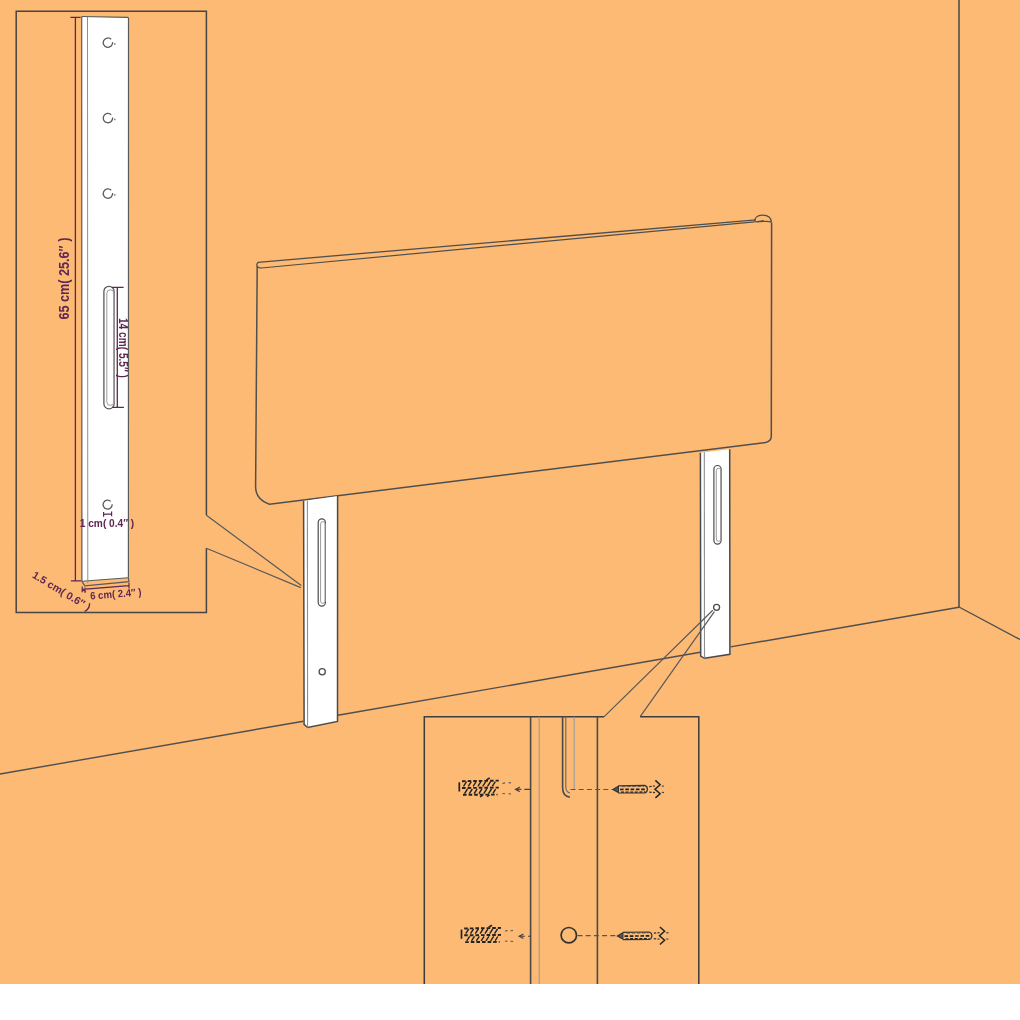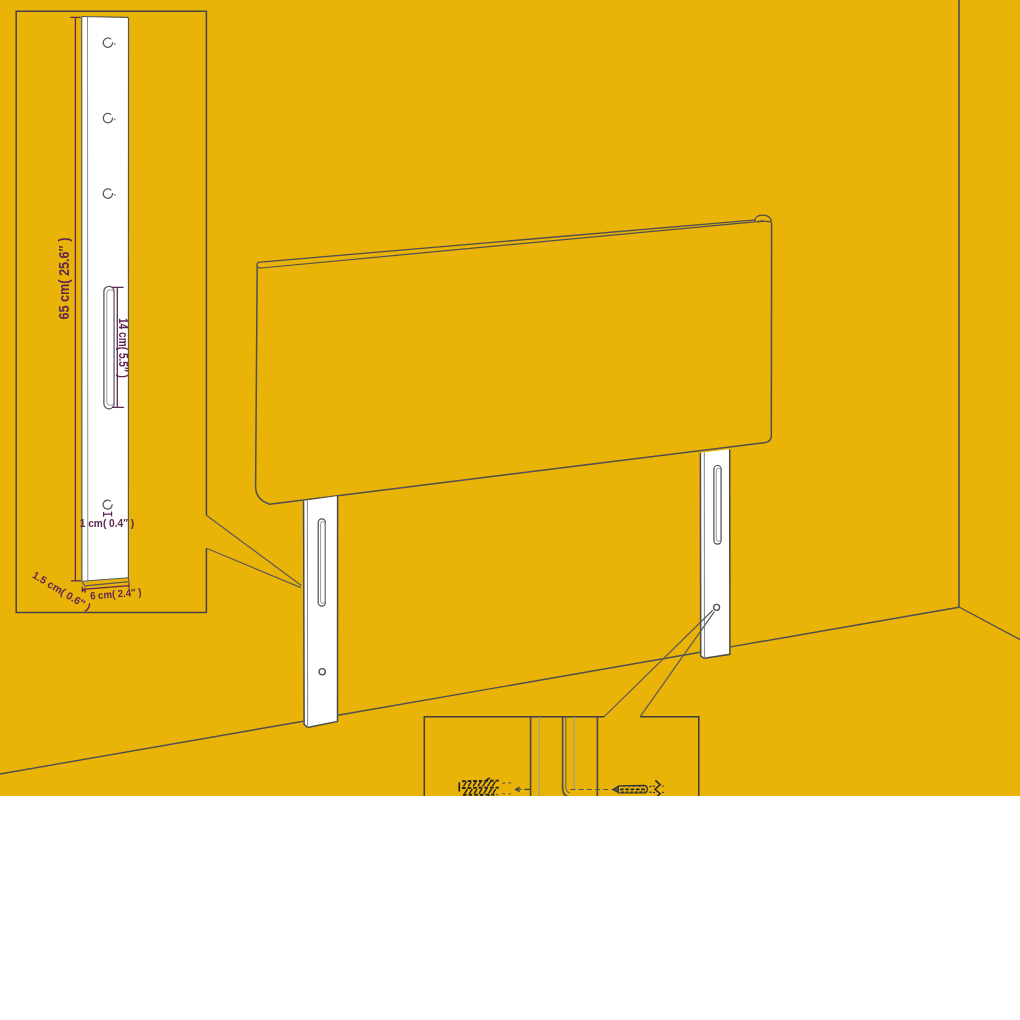--- a/index.html
+++ b/index.html
@@ -1,16 +1,16 @@
 <!DOCTYPE html>
 <html><head>
 <meta charset="utf-8">
 <style>
   html,body{margin:0;padding:0;background:#ffffff;}
-  .page{width:1020px;height:796px;position:relative;background:#eab308;overflow:hidden;}
+  .page{width:1020px;height:984px;position:relative;background:#fdba74;overflow:hidden;}
   text{font-family:"Liberation Sans",sans-serif;font-weight:bold;fill:#5e2653;}
 </style>
 </head>
 <body>
 <div class="page">
 <svg width="1020" height="1020" viewBox="0 0 1020 1020" xmlns="http://www.w3.org/2000/svg">
 
 <g id="wall-corner">
   <path d="M959,0 L959,607" stroke="#4f4f4f" stroke-width="1.6" fill="none"></path>
 </g>

